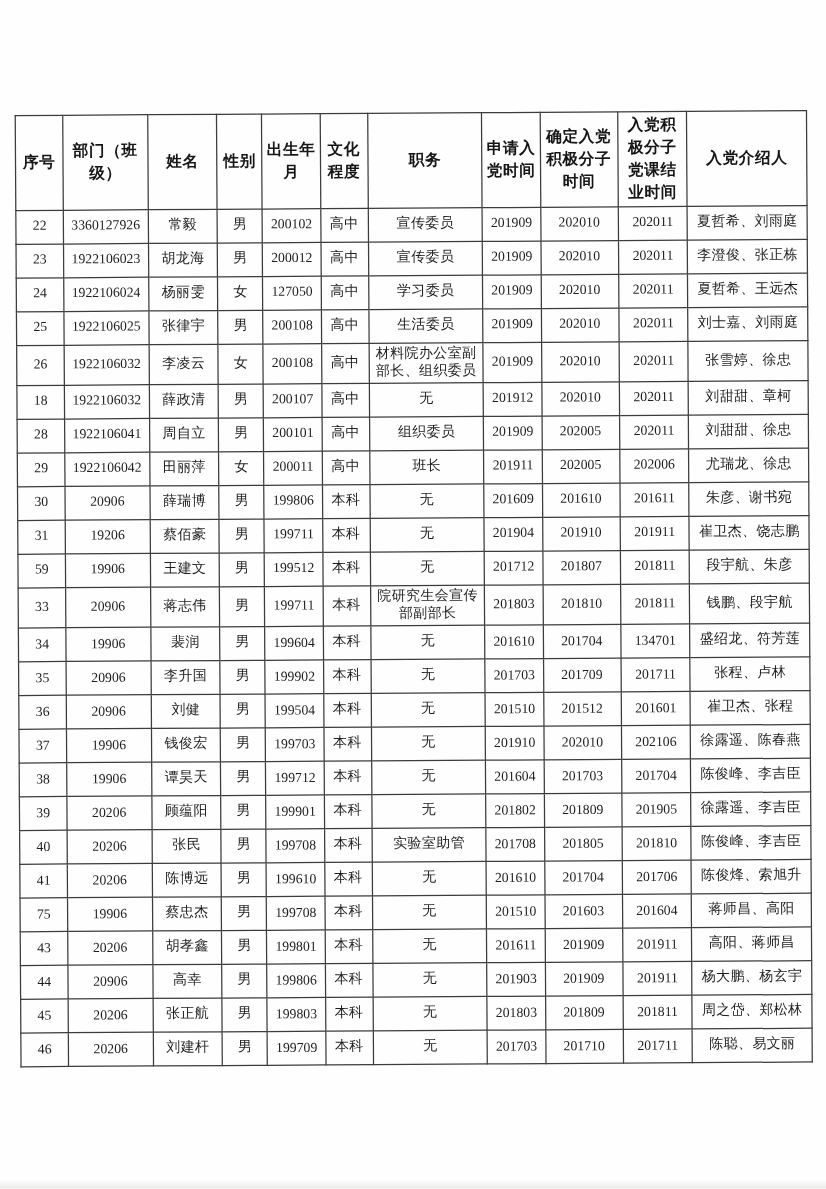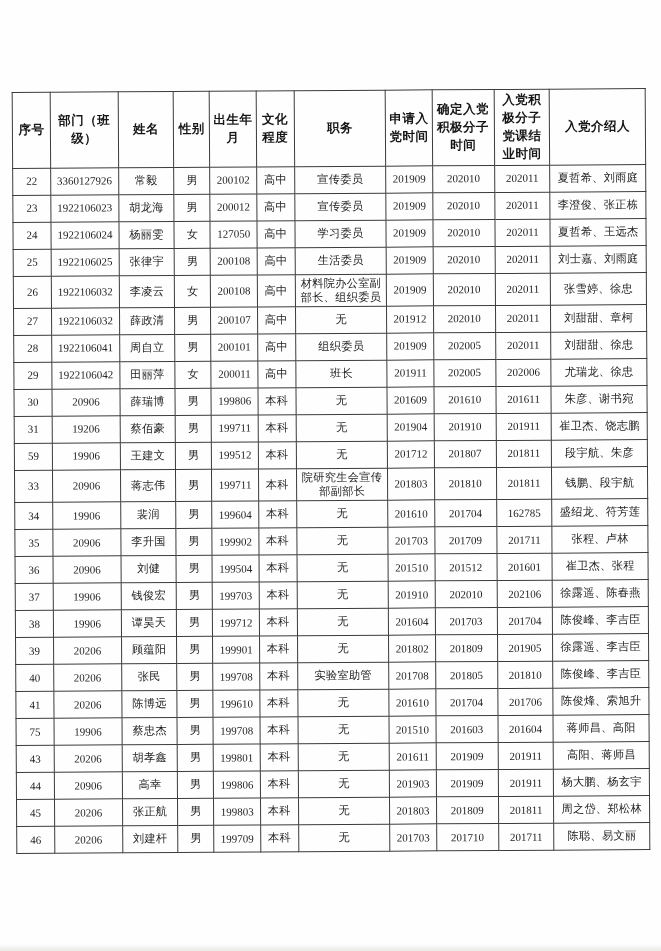--- a/index.html
+++ b/index.html
@@ -165,21 +165,21 @@
             <td>女</td>
             <td>200108</td>
             <td>高中</td>
             <td>材料院办公室副部长、组织委员</td>
             <td>201909</td>
             <td>202010</td>
             <td>202011</td>
             <td>张雪婷、徐忠</td>
           </tr>
           <tr>
-            <td>27</td>
+            <td>18</td>
             <td>1922106032</td>
             <td>薛政清</td>
             <td>男</td>
             <td>200107</td>
             <td>高中</td>
             <td>无</td>
             <td>201912</td>
             <td>202010</td>
             <td>202011</td>
             <td>刘甜甜、章柯</td>
@@ -265,21 +265,21 @@
           <tr>
             <td>34</td>
             <td>19906</td>
             <td>裴润</td>
             <td>男</td>
             <td>199604</td>
             <td>本科</td>
             <td>无</td>
             <td>201610</td>
             <td>201704</td>
-            <td>162785</td>
+            <td>134701</td>
             <td>盛绍龙、符芳莲</td>
           </tr>
           <tr>
             <td>35</td>
             <td>20906</td>
             <td>李升国</td>
             <td>男</td>
             <td>199902</td>
             <td>本科</td>
             <td>无</td>

